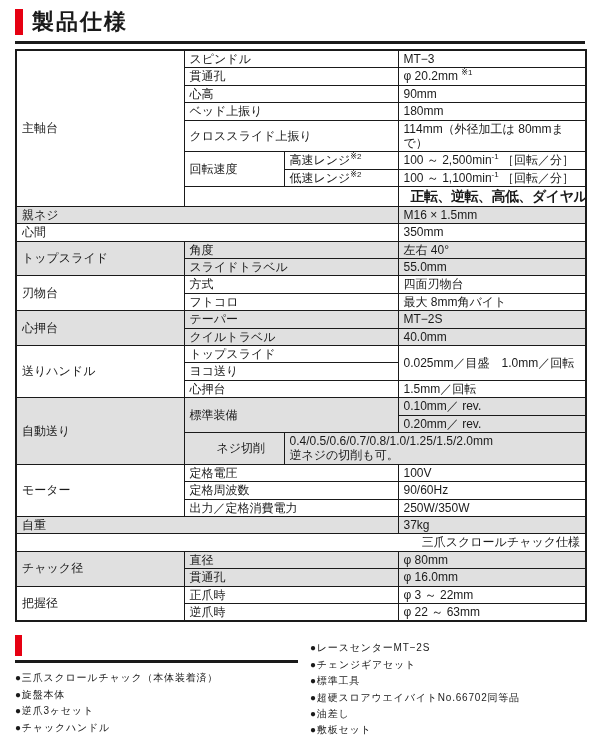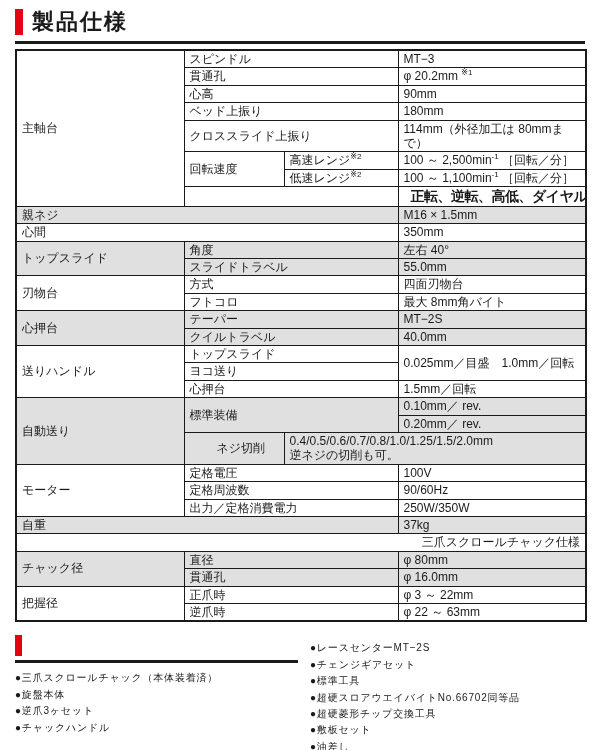--- a/index.html
+++ b/index.html
@@ -207,18 +207,17 @@
         <li>●逆爪3ヶセット</li>
         <li>●チャックハンドル</li>
       </ul>
   </div>
   <div class="acc-right">
     <ul class="acc-list">
         <li>●レースセンターMT−2S</li>
         <li>●チェンジギアセット</li>
         <li>●標準工具</li>
         <li>●超硬スロアウエイバイトNo.66702同等品</li>
-        <li>●超硬菱形チップ交換工具</li>
+        <li>●油差し</li>
         <li>●敷板セット</li>
-        <li>●油差し</li>
       </ul>
   </div>
 </div>
 
 </body></html>

